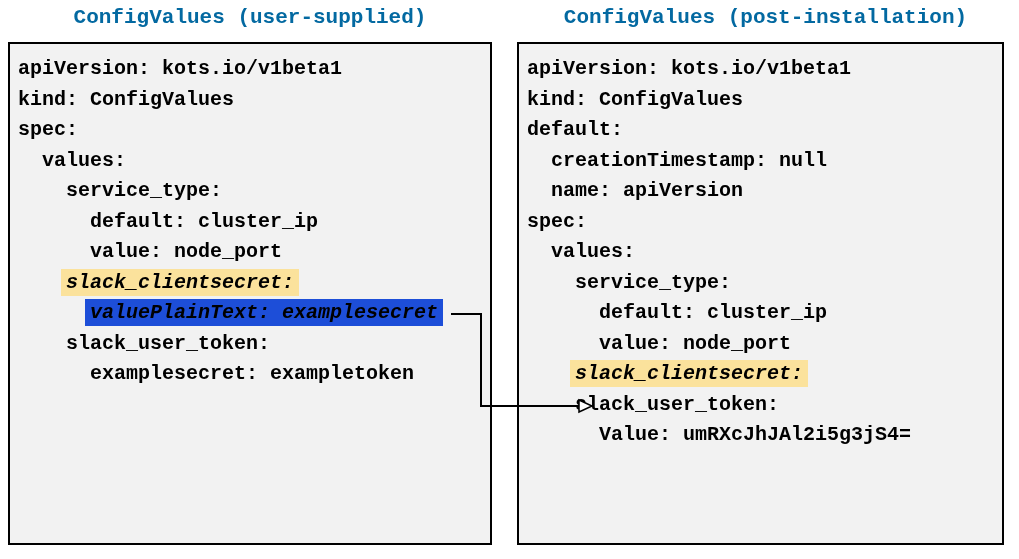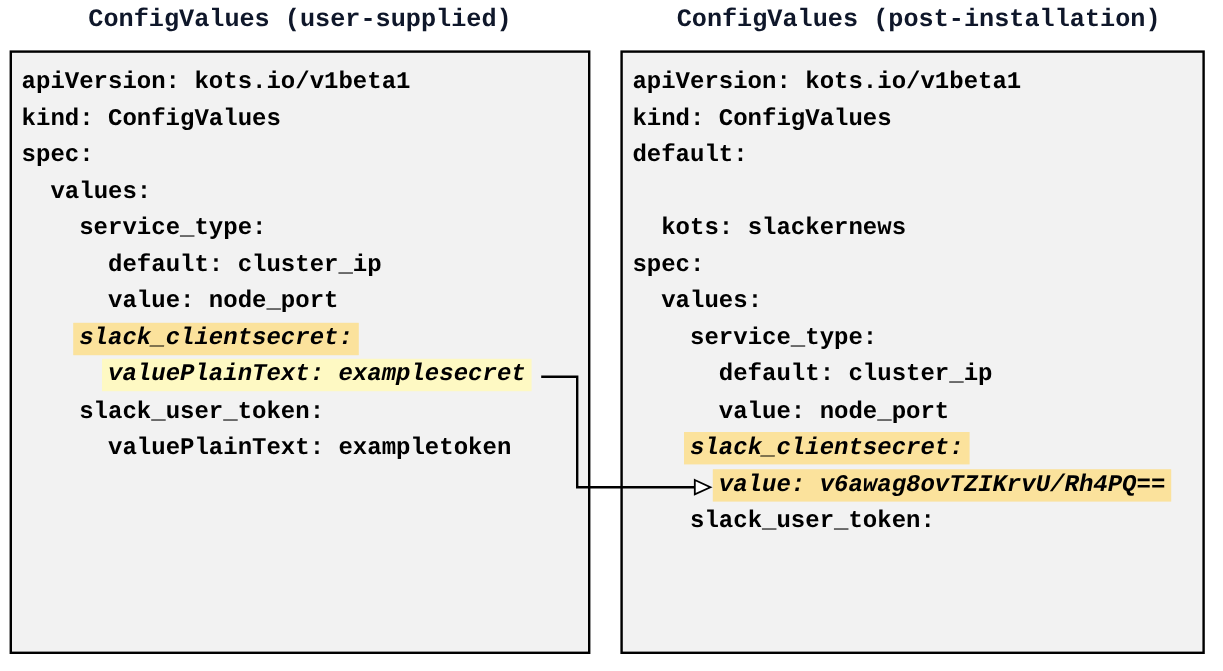--- a/index.html
+++ b/index.html
@@ -13,21 +13,21 @@
     position: relative;
     font-family: "Liberation Mono", "DejaVu Sans Mono", monospace;
     overflow: hidden;
   }
   .panel-title {
     position: absolute;
     top: 6px;
     font-size: 21px;
     font-weight: bold;
     text-align: center;
-    color: #0f172a;
+    color: #0369a1;
     white-space: nowrap;
   }
   .title-left  { left: 8px;   width: 484px; }
   .title-right { left: 522px; width: 487px; }
   .code-box {
     position: absolute;
     top: 42px;
     height: 503px;
     background: #f2f2f2;
     border: 2px solid #000000;
@@ -72,41 +72,40 @@
 <div class="code-box box-left" style="background: rgb(242, 242, 242); border-color: rgb(0, 0, 0);">
   <div class="code" id="code-left">
       <div class="code-line"><span class="hl-spacer"></span><span>apiVersion: kots.io/v1beta1</span></div>
       <div class="code-line"><span class="hl-spacer"></span><span>kind: ConfigValues</span></div>
       <div class="code-line"><span class="hl-spacer"></span><span>spec:</span></div>
       <div class="code-line"><span class="hl-spacer">  </span><span>values:</span></div>
       <div class="code-line"><span class="hl-spacer">    </span><span>service_type:</span></div>
       <div class="code-line"><span class="hl-spacer">      </span><span>default: cluster_ip</span></div>
       <div class="code-line"><span class="hl-spacer">      </span><span>value: node_port</span></div>
       <div class="code-line"><span class="hl-spacer">    </span><span class="hl" style="background: rgb(251, 226, 156);">slack_clientsecret:</span></div>
-      <div class="code-line"><span class="hl-spacer">      </span><span class="hl" style="background: #fef9c3;">valuePlainText: examplesecret</span></div>
+      <div class="code-line"><span class="hl-spacer">      </span><span class="hl" style="background: #1d4ed8;">valuePlainText: examplesecret</span></div>
       <div class="code-line"><span class="hl-spacer">    </span><span>slack_user_token:</span></div>
-      <div class="code-line"><span class="hl-spacer">      </span><span>valuePlainText: exampletoken</span></div>
+      <div class="code-line"><span class="hl-spacer">      </span><span>examplesecret: exampletoken</span></div>
     </div>
 </div>
 
 <div class="code-box box-right" style="background: rgb(242, 242, 242); border-color: rgb(0, 0, 0);">
   <div class="code" id="code-right">
       <div class="code-line"><span class="hl-spacer"></span><span>apiVersion: kots.io/v1beta1</span></div>
       <div class="code-line"><span class="hl-spacer"></span><span>kind: ConfigValues</span></div>
       <div class="code-line"><span class="hl-spacer"></span><span>default:</span></div>
-      <div class="code-line"><span class="hl-spacer">  </span></div>
-      <div class="code-line"><span class="hl-spacer">  </span><span>kots: slackernews</span></div>
+      <div class="code-line"><span class="hl-spacer">  </span><span>creationTimestamp: null</span></div>
+      <div class="code-line"><span class="hl-spacer">  </span><span>name: apiVersion</span></div>
       <div class="code-line"><span class="hl-spacer"></span><span>spec:</span></div>
       <div class="code-line"><span class="hl-spacer">  </span><span>values:</span></div>
       <div class="code-line"><span class="hl-spacer">    </span><span>service_type:</span></div>
       <div class="code-line"><span class="hl-spacer">      </span><span>default: cluster_ip</span></div>
       <div class="code-line"><span class="hl-spacer">      </span><span>value: node_port</span></div>
       <div class="code-line"><span class="hl-spacer">    </span><span class="hl" style="background: rgb(251, 226, 156);">slack_clientsecret:</span></div>
-      <div class="code-line"><span class="hl-spacer">      </span><span class="hl" style="background: rgb(251, 226, 156);">value: v6awag8ovTZIKrvU/Rh4PQ==</span></div>
       <div class="code-line"><span class="hl-spacer">    </span><span>slack_user_token:</span></div>
-      <div class="code-line"><span class="hl-spacer">      </span></div>
+      <div class="code-line"><span class="hl-spacer">      </span><span>Value: umRXcJhJAl2i5g3jS4=</span></div>
     </div>
 </div>
 
 <svg id="arrow-overlay" viewBox="0 0 1019 559" xmlns="http://www.w3.org/2000/svg">
   <path d="M 451 314 L 481 314 L 481 406 L 579 406" fill="none" stroke="#000000" stroke-width="2"></path>
   <polygon points="579,400 592,406 579,412" fill="#ffffff" stroke="#000000" stroke-width="1.5"></polygon>
 </svg>
 
 </body></html>

